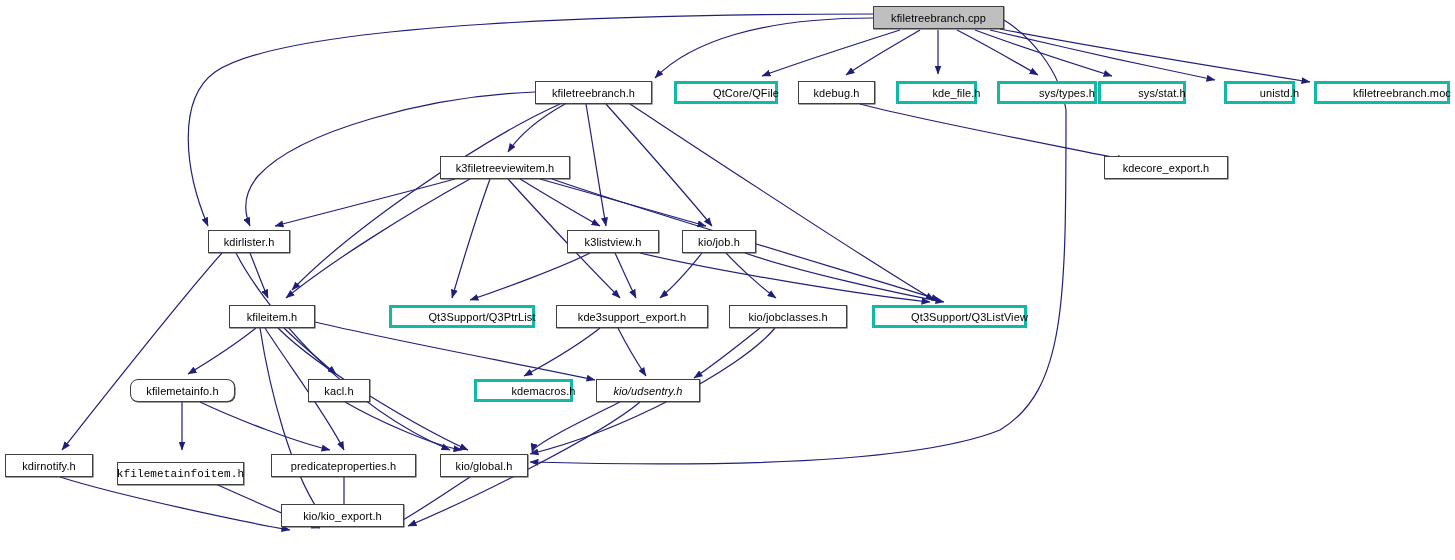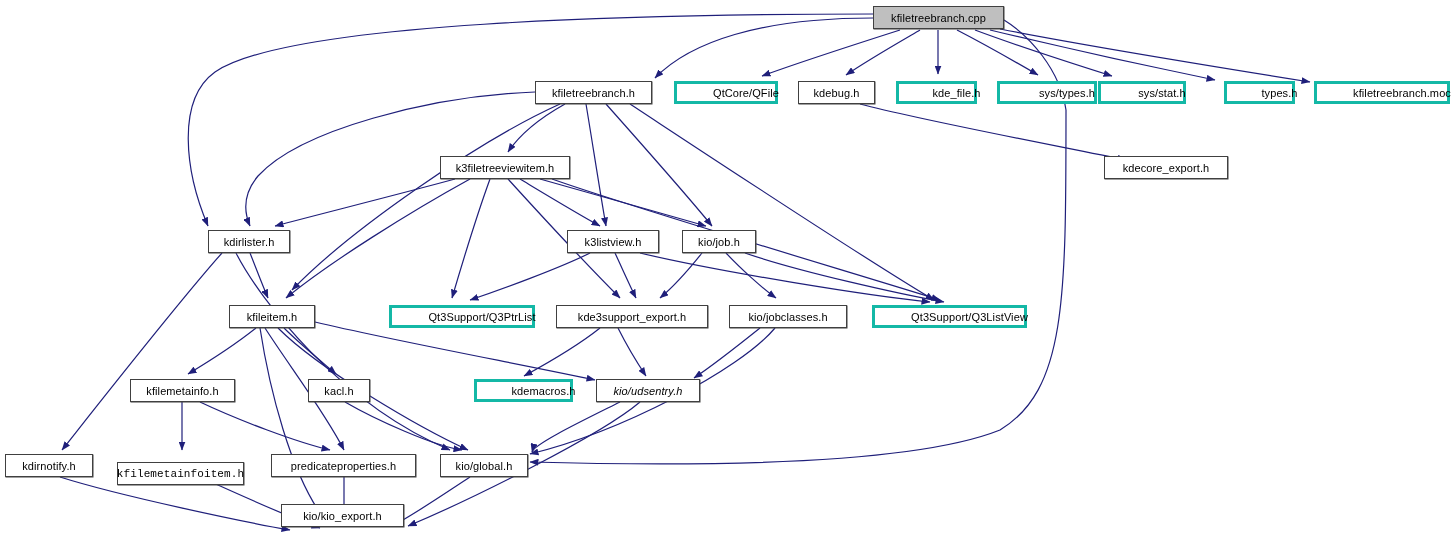--- a/index.html
+++ b/index.html
@@ -140,21 +140,21 @@
       <div class="node faded" style="left: 896px; top: 81px; width: 81px;">
         <span class="label">kde_file.h</span>
       </div>
       <div class="node faded" style="left: 997px; top: 81px; width: 100px;">
         <span class="label">sys/types.h</span>
       </div>
       <div class="node faded" style="left: 1076px; top: 81px; width: 88px; margin-left: 22px;">
         <span class="label">sys/stat.h</span>
       </div>
       <div class="node faded" style="left: 1224px; top: 81px; width: 71px;">
-        <span class="label">types.h</span>
+        <span class="label">unistd.h</span>
       </div>
       <div class="node faded" style="left: 1314px; top: 81px; width: 136px;">
         <span class="label">kfiletreebranch.moc</span>
       </div>
       <div class="node solid" style="left: 440px; top: 156px; width: 130px;">
         <span class="label">k3filetreeviewitem.h</span>
       </div>
       <div class="node solid" style="left: 1104px; top: 156px; width: 124px;">
         <span class="label">kdecore_export.h</span>
       </div>
@@ -175,21 +175,21 @@
       </div>
       <div class="node solid" style="left: 556px; top: 305px; width: 152px;">
         <span class="label">kde3support_export.h</span>
       </div>
       <div class="node solid" style="left: 729px; top: 305px; width: 118px;">
         <span class="label">kio/jobclasses.h</span>
       </div>
       <div class="node faded" style="left: 872px; top: 305px; width: 155px;">
         <span class="label">Qt3Support/Q3ListView</span>
       </div>
-      <div class="node solid" style="left: 130px; top: 379px; width: 105px;">
+      <div class="node solid" style="left: 130px; top: 379px; width: 105px; border-radius: 8px;">
         <span class="label">kfilemetainfo.h</span>
       </div>
       <div class="node solid" style="left: 308px; top: 379px; width: 62px;">
         <span class="label">kacl.h</span>
       </div>
       <div class="node faded" style="left: 474px; top: 379px; width: 99px;">
         <span class="label">kdemacros.h</span>
       </div>
       <div class="node solid" style="left: 596px; top: 379px; width: 104px; font-style: italic;">
         <span class="label">kio/udsentry.h</span>

